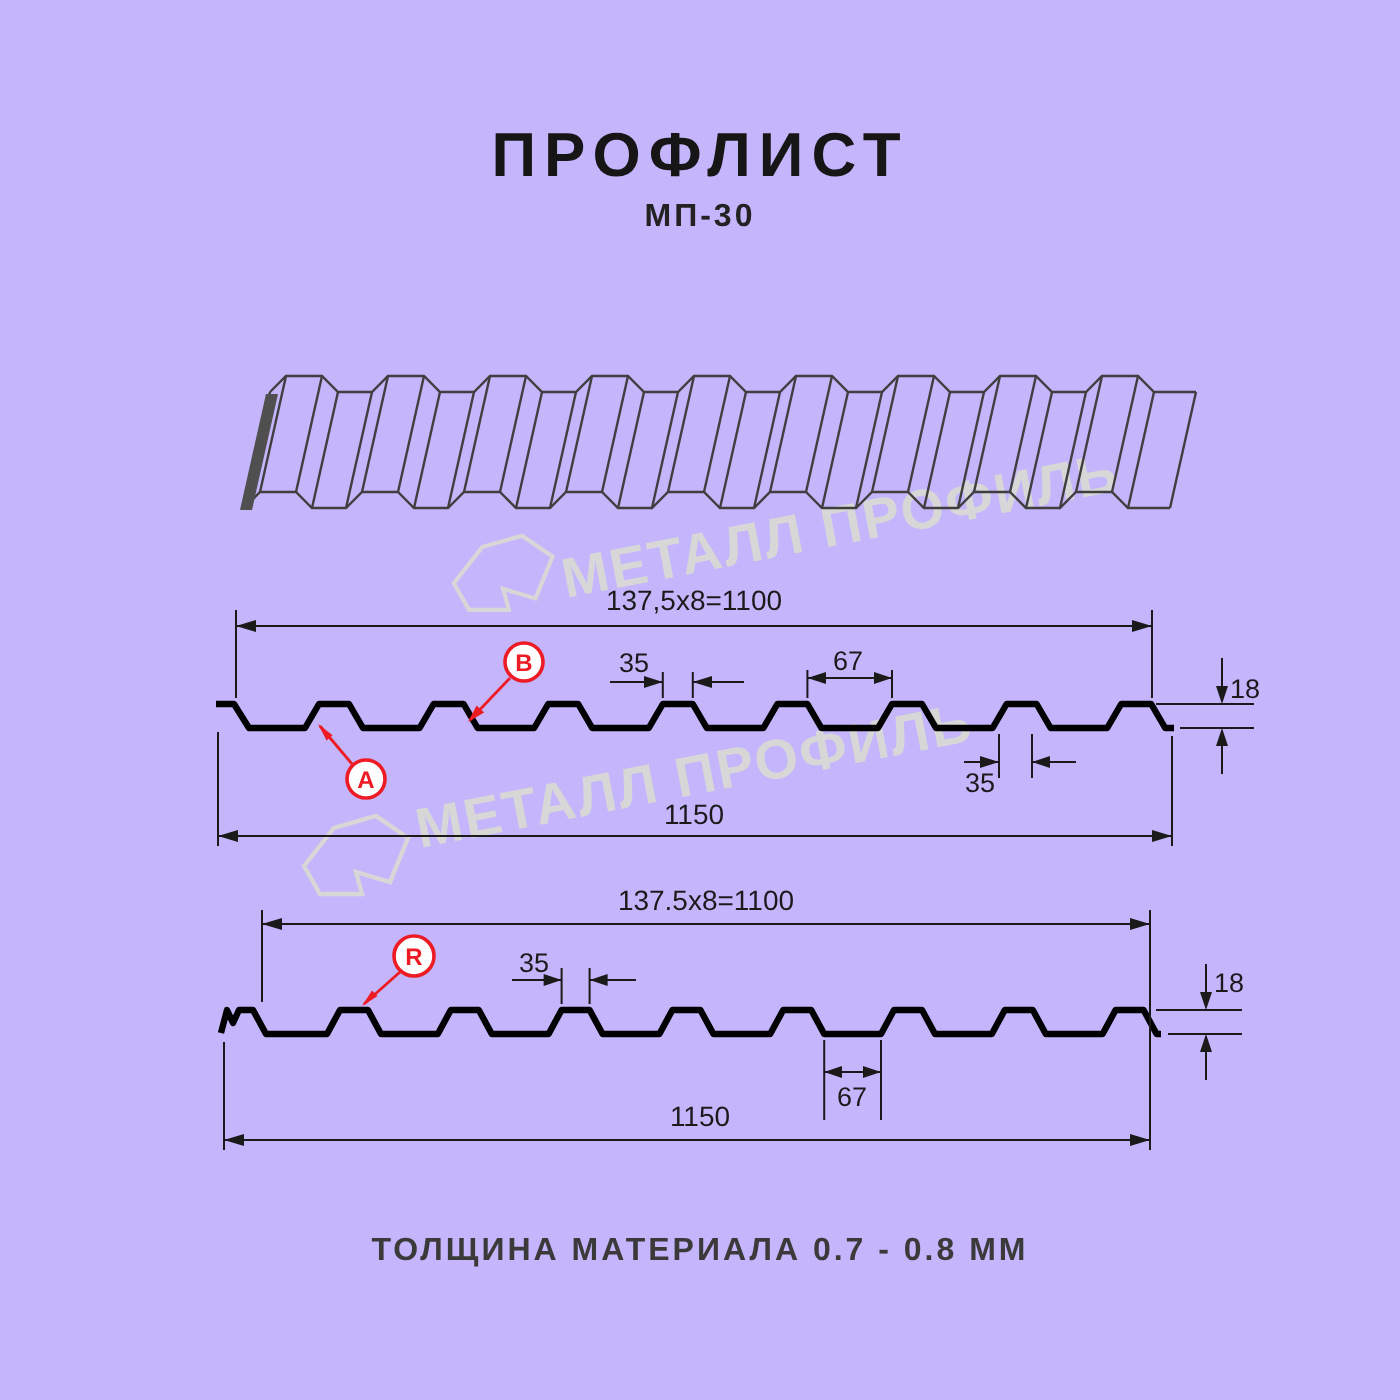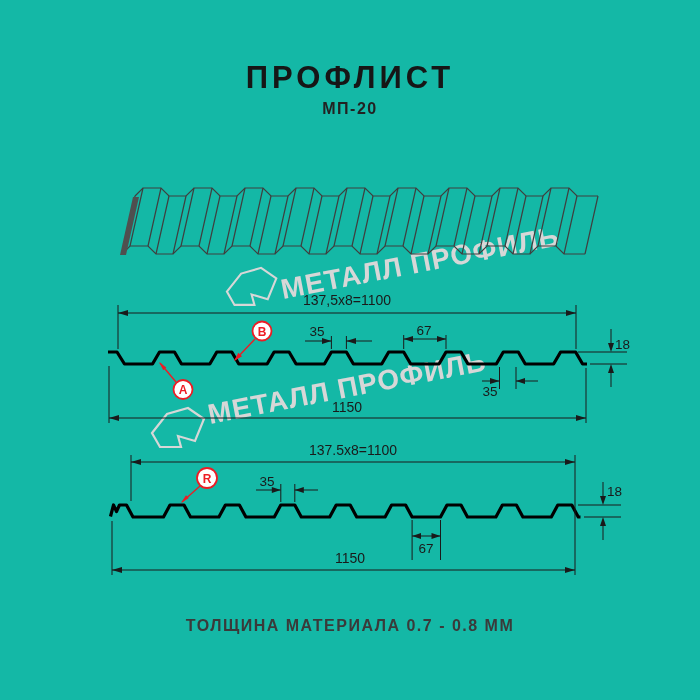--- a/index.html
+++ b/index.html
@@ -1,35 +1,35 @@
 <!DOCTYPE html>
 <html><head>
 <meta charset="utf-8">
 <style>
   html,body{margin:0;padding:0;background:#ffffff;}
-  .page{position:relative;width:700px;height:700px;background:#14b8a6;overflow:hidden;
+  .page{position:relative;width:700px;height:700px;background:#c4b5fd;overflow:hidden;
         font-family:"Liberation Sans","DejaVu Sans",sans-serif;}
   .title{position:absolute;top:60px;left:0;width:700px;text-align:center;
          font-size:31px;font-weight:800;letter-spacing:4px;color:#161616;}
   .subtitle{position:absolute;top:100px;left:0;width:700px;text-align:center;
             font-size:16px;font-weight:700;letter-spacing:1.5px;color:#222222;}
   .footer{position:absolute;top:617px;left:0;width:700px;text-align:center;
           font-size:16px;font-weight:600;letter-spacing:1.5px;color:#3a3a3a;}
   svg.drawing{position:absolute;top:0;left:0;}
   .dim-text{font-size:14px;fill:#1a1a1a;}
   .dim-text-sm{font-size:13.5px;fill:#1a1a1a;}
   .callout-letter{font-size:12px;font-weight:bold;}
 </style>
 </head>
 <body>
 
 <div class="page">
 
   <div class="title">ПРОФЛИСТ</div>
-  <div class="subtitle">МП-20</div>
+  <div class="subtitle">МП-30</div>
 
   <svg class="drawing" width="700" height="700" viewBox="0 0 700 700">
 
     <defs>
       <path id="mp-logo-path" d="M2,28 L17,9 L38,3 L54,14 L45,36 L28,31 L31,42 L10,42 Z"></path>
     </defs>
 
     <g stroke="none">
       <use href="#mp-logo-path" transform="translate(225,265) scale(0.95)" fill="none" stroke="#d7d7d7" stroke-width="2.2"></use>
       <text x="283" y="299" transform="rotate(-11 283 299)" font-size="28" font-weight="bold" letter-spacing="1" fill="#d7d7d7">МЕТАЛЛ ПРОФИЛЬ</text>

